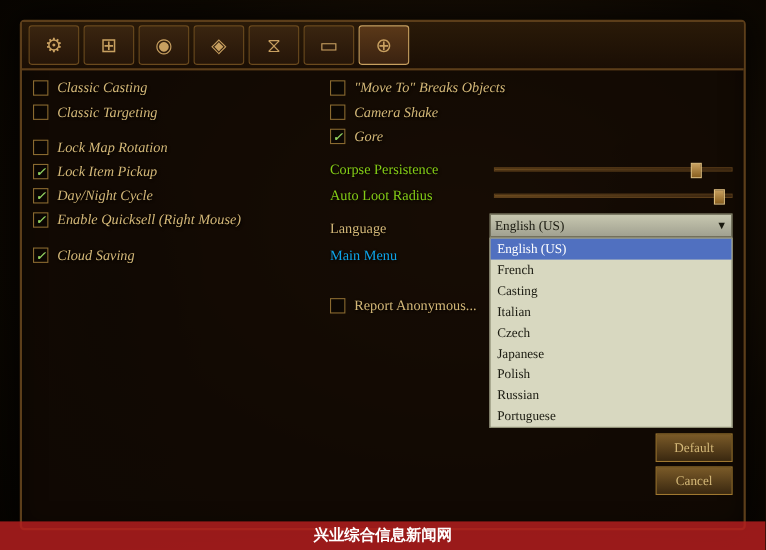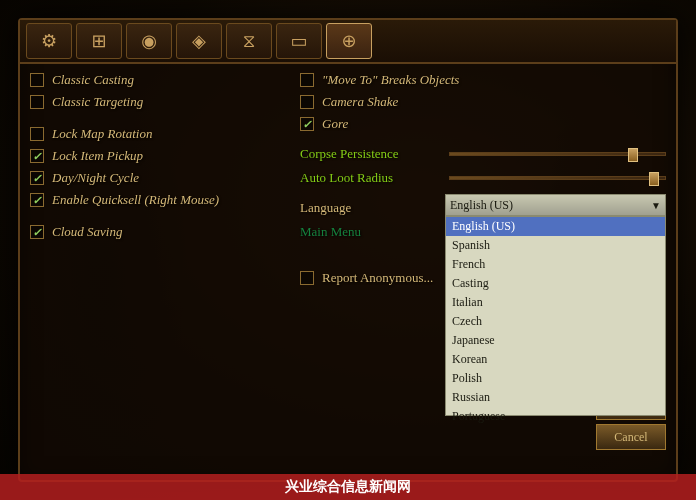--- a/index.html
+++ b/index.html
@@ -225,21 +225,21 @@
     }
 
     
     .main-menu-row {
       display: flex;
       align-items: center;
       margin-bottom: 8px;
     }
 
     .main-menu-label {
-      color: #15803d;
+      color: #0ea5e9;
       font-size: 13px;
       width: 145px;
       text-shadow: 1px 1px 2px rgba(0,0,0,0.8);
     }
 
     
     .btn-default, .btn-cancel {
       position: absolute;
       right: 0;
       width: 70px;
@@ -372,27 +372,25 @@
 
       <div class="lang-row">
         <span class="lang-label">Language</span>
         <div class="lang-dropdown-wrap">
           <div class="lang-selected">
             <span>English (US)</span>
             <span class="lang-arrow">▼</span>
           </div>
           <div class="lang-list">
             <div class="lang-list-item current">English (US)</div>
-            <div class="lang-list-item">Spanish</div>
             <div class="lang-list-item">French</div>
             <div class="lang-list-item">Casting</div>
             <div class="lang-list-item">Italian</div>
             <div class="lang-list-item">Czech</div>
             <div class="lang-list-item">Japanese</div>
-            <div class="lang-list-item">Korean</div>
             <div class="lang-list-item">Polish</div>
             <div class="lang-list-item">Russian</div>
             <div class="lang-list-item">Portuguese</div>
           </div>
         </div>
       </div>
 
       <div class="main-menu-row">
         <span class="main-menu-label">Main Menu</span>
       </div>

